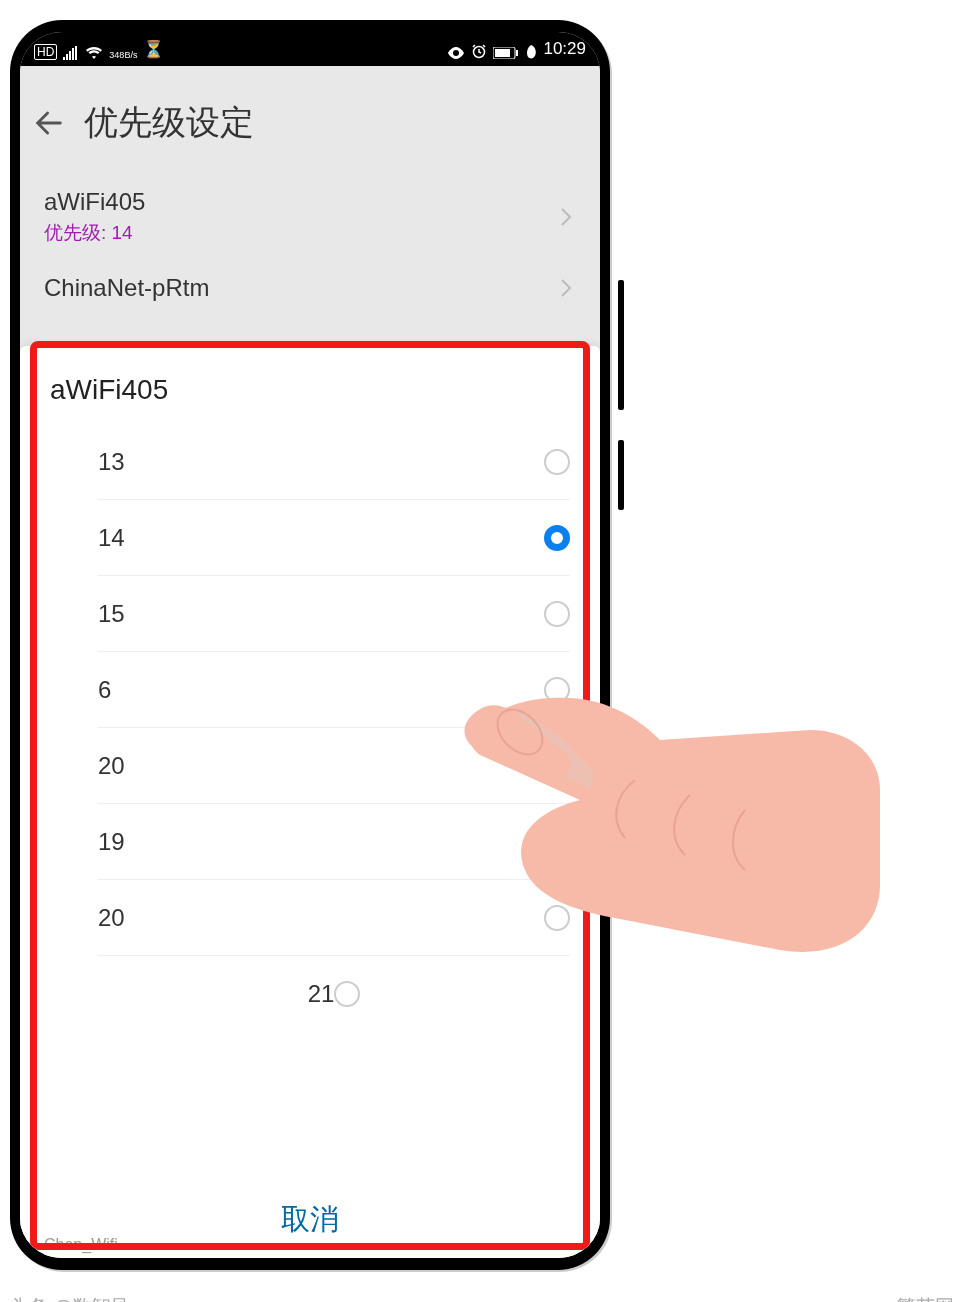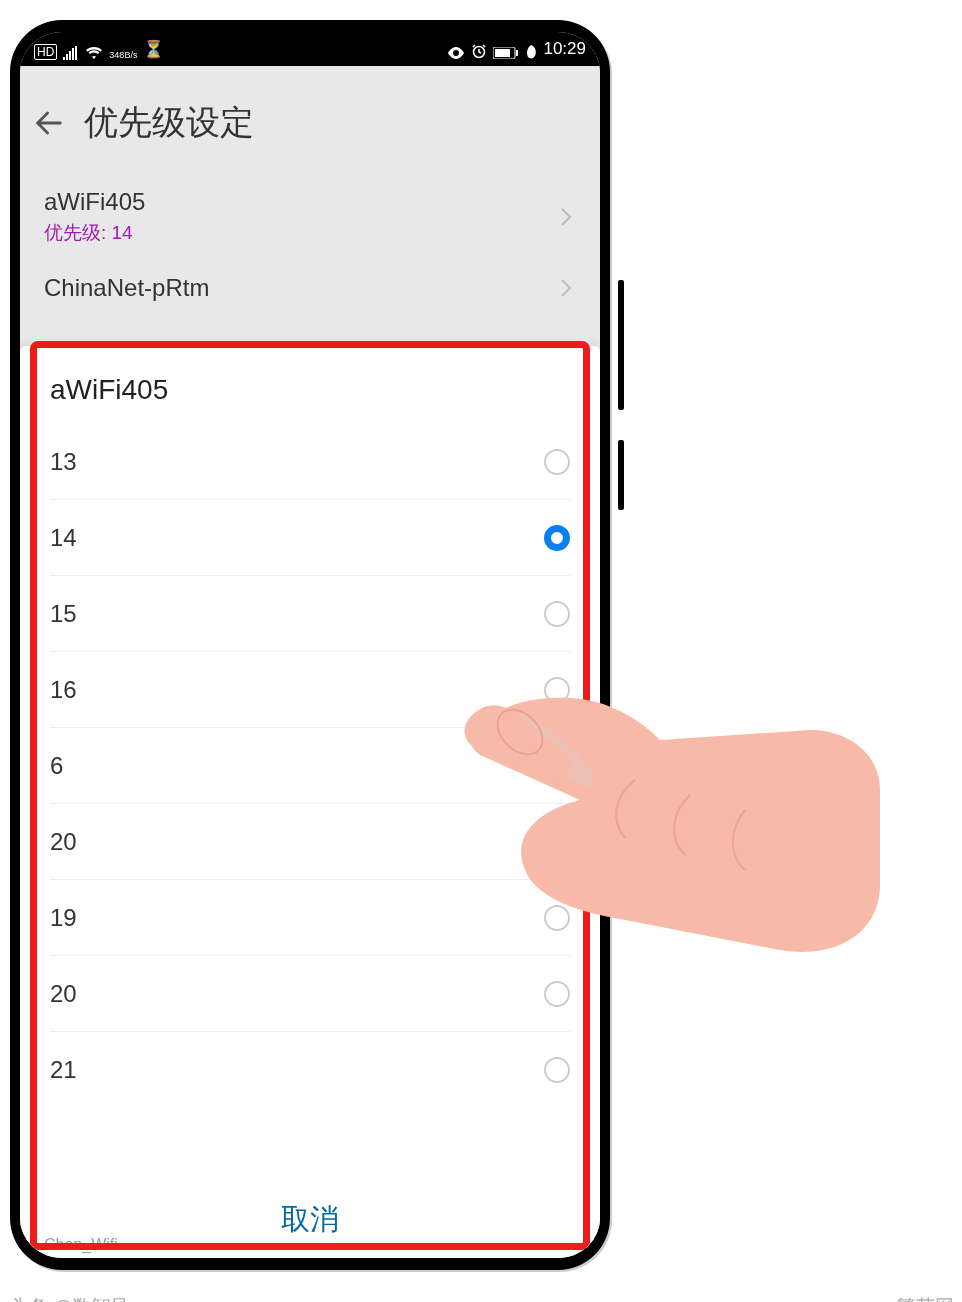--- a/index.html
+++ b/index.html
@@ -25,22 +25,22 @@
     .wifi-list .wifi-item { padding: 14px 24px; position: relative; }
     .wifi-name { font-size: 24px; color: #333; }
     .wifi-sub { font-size: 19px; color: #a21caf; margin-top: 4px; }
     .chevron { position: absolute; right: 28px; top: 50%; transform: translateY(-50%); color: #bbb; }
 
     .highlight-box { position: absolute; left: 10px; right: 10px; top: 275px; bottom: 8px; border: 7px solid #ef1a1a; border-radius: 8px; pointer-events: none; z-index: 5; }
 
     .modal { position: absolute; left: 0; right: 0; bottom: 0; top: 280px; background: #fff; border-top-left-radius: 6px; border-top-right-radius: 6px; display: flex; flex-direction: column; box-shadow: 0 -2px 10px rgba(0,0,0,.08); }
     .modal-title { padding: 28px 30px 18px; font-size: 28px; font-weight: 500; color: #222; }
     .options { flex: 1; overflow: hidden; padding: 0 30px; }
-    .option-row { display: flex; align-items: center; justify-content: space-between; height: 76px; border-bottom: 1px solid #eee; }
-    .option-row:last-child { border-bottom: none; }
+    .option-row { display: flex; align-items: center; justify-content: space-between; height: 76px; border-bottom: 1px solid #eee; margin-left: 48px; }
+    .option-row:last-child { border-bottom: none; justify-content: center; }
     .option-label { font-size: 24px; color: #333; }
     .radio { width: 26px; height: 26px; border: 2px solid #ccc; border-radius: 50%; position: relative; flex-shrink: 0; }
     .radio.selected { border-color: #0a7ff0; border-width: 7px; }
     .modal-footer { padding: 24px 0 18px; text-align: center; }
     .cancel-btn { font-size: 29px; color: #0369a1; font-weight: 500; background: none; border: none; }
 
     .bottom-peek { position: absolute; bottom: 4px; left: 24px; font-size: 16px; color: #555; opacity: .6; }
 
     .hand { position: absolute; left: 430px; top: 640px; z-index: 10; pointer-events: none; }
 
@@ -141,24 +141,20 @@
               </div>
               <div class="option-row">
                 <span class="option-label">14</span>
                 <span class="radio selected"></span>
               </div>
               <div class="option-row">
                 <span class="option-label">15</span>
                 <span class="radio"></span>
               </div>
               <div class="option-row">
-                <span class="option-label">16</span>
-                <span class="radio"></span>
-              </div>
-              <div class="option-row">
                 <span class="option-label">6</span>
                 <span class="radio"></span>
               </div>
               <div class="option-row">
                 <span class="option-label">20</span>
                 <span class="radio"></span>
               </div>
               <div class="option-row">
                 <span class="option-label">19</span>
                 <span class="radio"></span>

